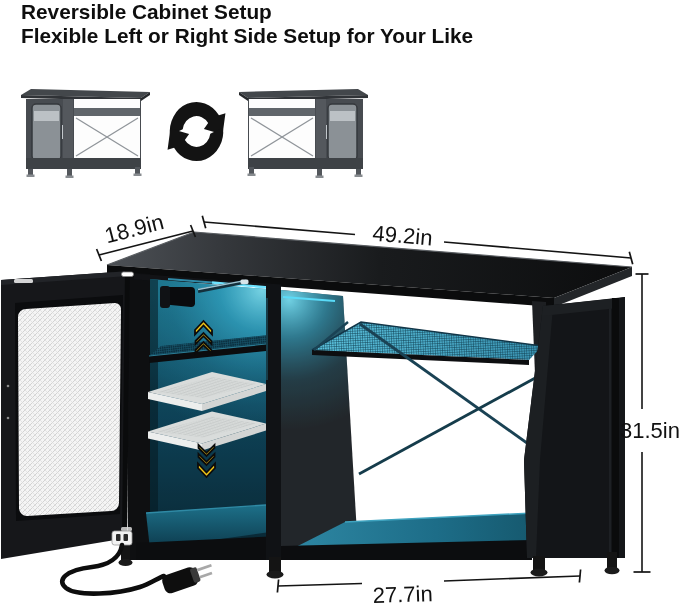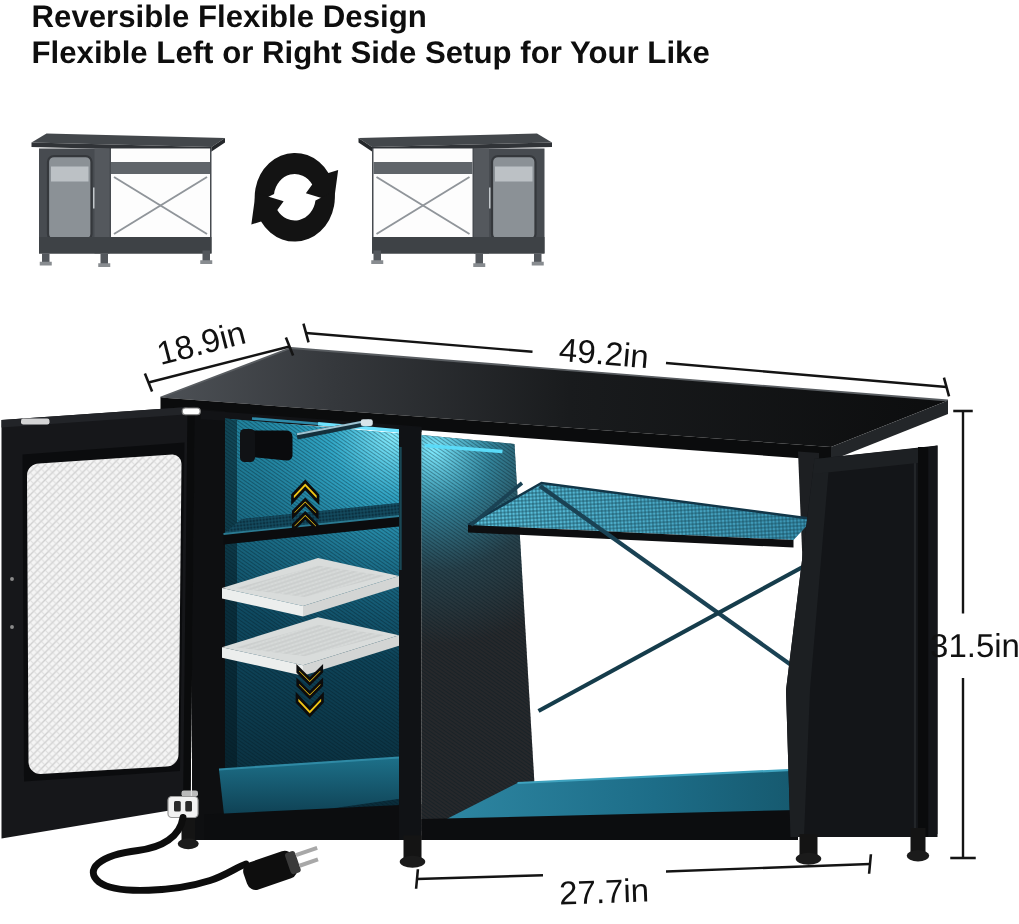--- a/index.html
+++ b/index.html
@@ -1,20 +1,20 @@
 <!DOCTYPE html>
 <html><head><meta charset="utf-8">
 <style>
 html,body{margin:0;padding:0;background:#fff;width:679px;height:616px;overflow:hidden}
 .hdr{position:absolute;left:21px;font-family:"Liberation Sans",sans-serif;font-weight:bold;color:#0e0e0e;font-size:20.8px;letter-spacing:0;white-space:nowrap}
 svg{position:absolute;left:0;top:0}
 .dim{font-family:"Liberation Sans",sans-serif;font-size:22px;fill:#111;font-weight:500}
 </style></head>
 <body>
-<div class="hdr" style="top:0px">Reversible Flexible Design</div>
+<div class="hdr" style="top:0px">Reversible Cabinet Setup</div>
 <div class="hdr" style="top:24px">Flexible Left or Right Side Setup for Your Like</div>
 <svg width="679" height="616" viewBox="0 0 679 616">
 <defs>
   <linearGradient id="topg" x1="107" y1="250" x2="632" y2="270" gradientUnits="userSpaceOnUse">
     <stop offset="0" stop-color="#4d5156"></stop>
         <stop offset="0.22" stop-color="#35383c"></stop>
     <stop offset="0.52" stop-color="#191b1d"></stop>
         <stop offset="1" stop-color="#0c0d0e"></stop>
   </linearGradient>
   <linearGradient id="intg" x1="0" y1="285" x2="0" y2="555" gradientUnits="userSpaceOnUse">

